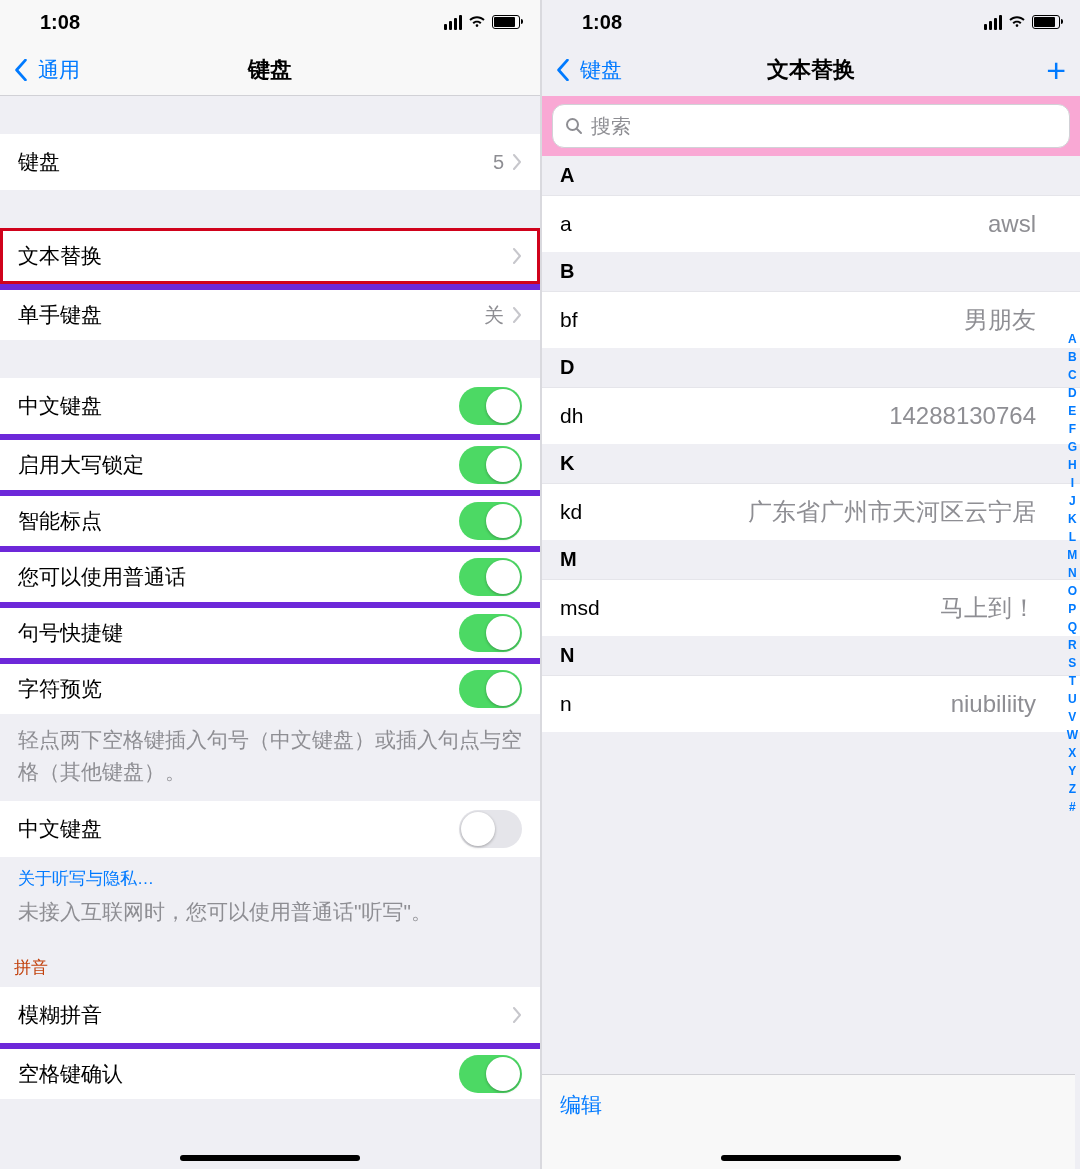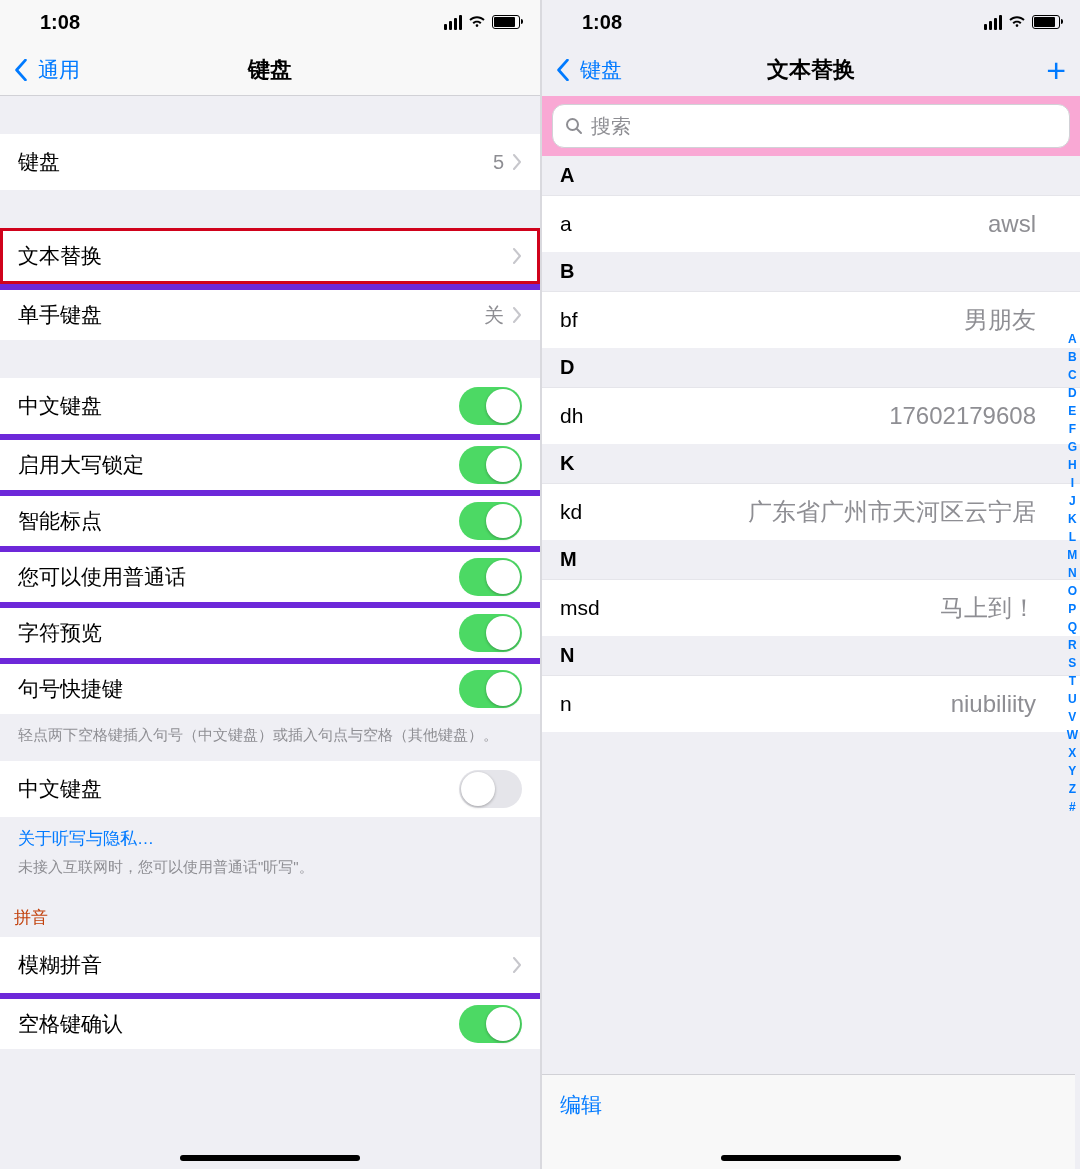--- a/index.html
+++ b/index.html
@@ -33,21 +33,21 @@
   
   .gap { height:38px; }
 
   .row { background:#fff; min-height:56px; display:flex; align-items:center; padding:0 18px; font-size:21px; color:#000; }
   .row + .row { border-top:6px solid #6d28d9; }
   .row .grow { flex:1; }
   .row .val { color:#8e8e93; font-size:20px; margin-right:8px; }
   .row .arr { color:#c7c7cc; }
   .highlight { outline:3px solid #d0021b; outline-offset:-3px; }
 
-  .footnote { padding:10px 18px 14px; color:#8e8e93; font-size:15px; line-height:1.5; }
+  .footnote { padding:10px 18px 14px; color:#8e8e93; font-size:21px; line-height:1.5; }
   .link { color:#007aff; font-size:17px; padding:10px 18px 6px; }
   .heading { color:#c2410c; font-size:17px; padding:14px 14px 8px; }
 
   
   .tog { width:63px; height:38px; border-radius:19px; position:relative; background:#e5e5ea; flex:0 0 auto; }
   .tog.on { background:#4cd964; }
   .tog i { position:absolute; top:2px; width:34px; height:34px; border-radius:50%; background:#fff; box-shadow:0 1px 3px rgba(0,0,0,.3); left:2px; transition:none; }
   .tog.on i { left:27px; }
 
   
@@ -146,27 +146,27 @@
           <i></i>
         </div>
     </div>
     <div class="row">
       <span class="grow">您可以使用普通话</span>
       <div class="tog on">
           <i></i>
         </div>
     </div>
     <div class="row">
+      <span class="grow">句号快捷键</span>
+      <div class="tog on">
+          <i></i>
+        </div>
+    </div>
+    <div class="row">
       <span class="grow">字符预览</span>
-      <div class="tog on">
-          <i></i>
-        </div>
-    </div>
-    <div class="row">
-      <span class="grow">句号快捷键</span>
       <div class="tog on">
           <i></i>
         </div>
     </div>
     <div class="footnote">轻点两下空格键插入句号（中文键盘）或插入句点与空格（其他键盘）。</div>
 
     <div class="row">
       <span class="grow">中文键盘</span>
       <div class="tog">
           <i></i>
@@ -239,21 +239,21 @@
           <span class="v">awsl</span>
         </div>
         <div class="sect">B</div>
         <div class="item">
           <span class="k">bf</span>
           <span class="v">男朋友</span>
         </div>
         <div class="sect">D</div>
         <div class="item">
           <span class="k">dh</span>
-          <span class="v">17602179608</span>
+          <span class="v">14288130764</span>
         </div>
         <div class="sect">K</div>
         <div class="item">
           <span class="k">kd</span>
           <span class="v">广东省广州市天河区云宁居</span>
         </div>
         <div class="sect">M</div>
         <div class="item">
           <span class="k">msd</span>
           <span class="v">马上到！</span>

